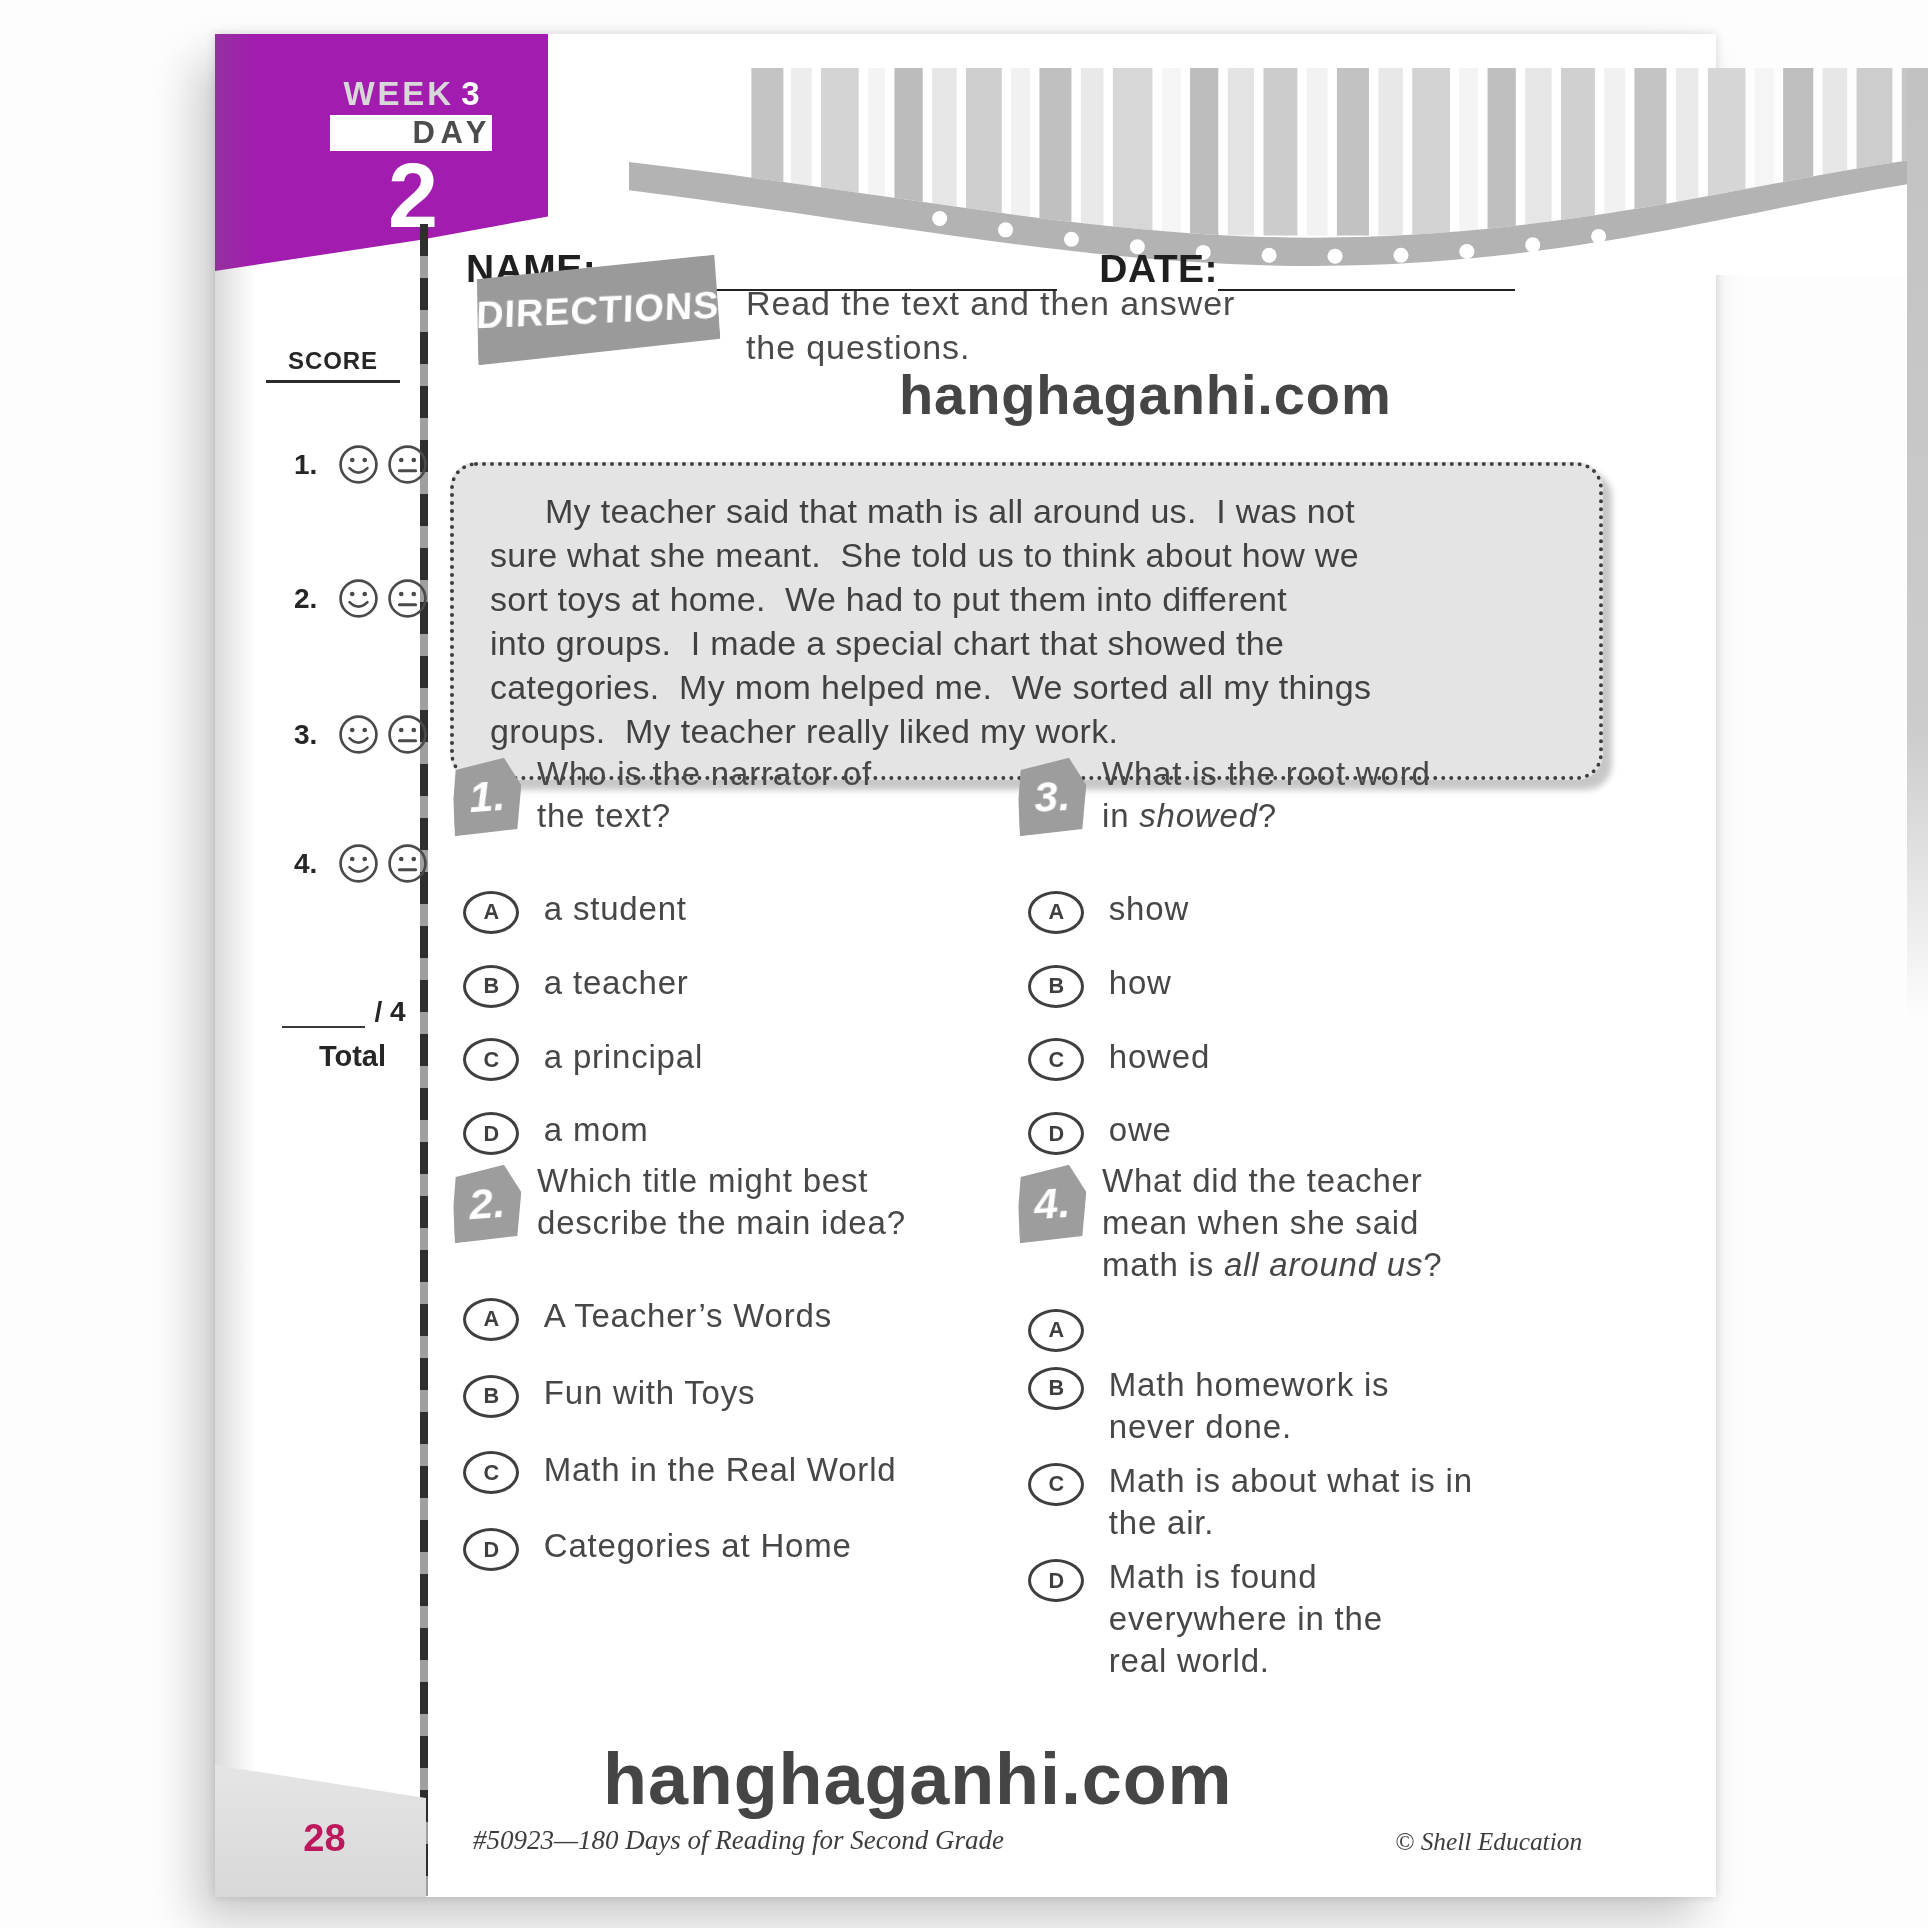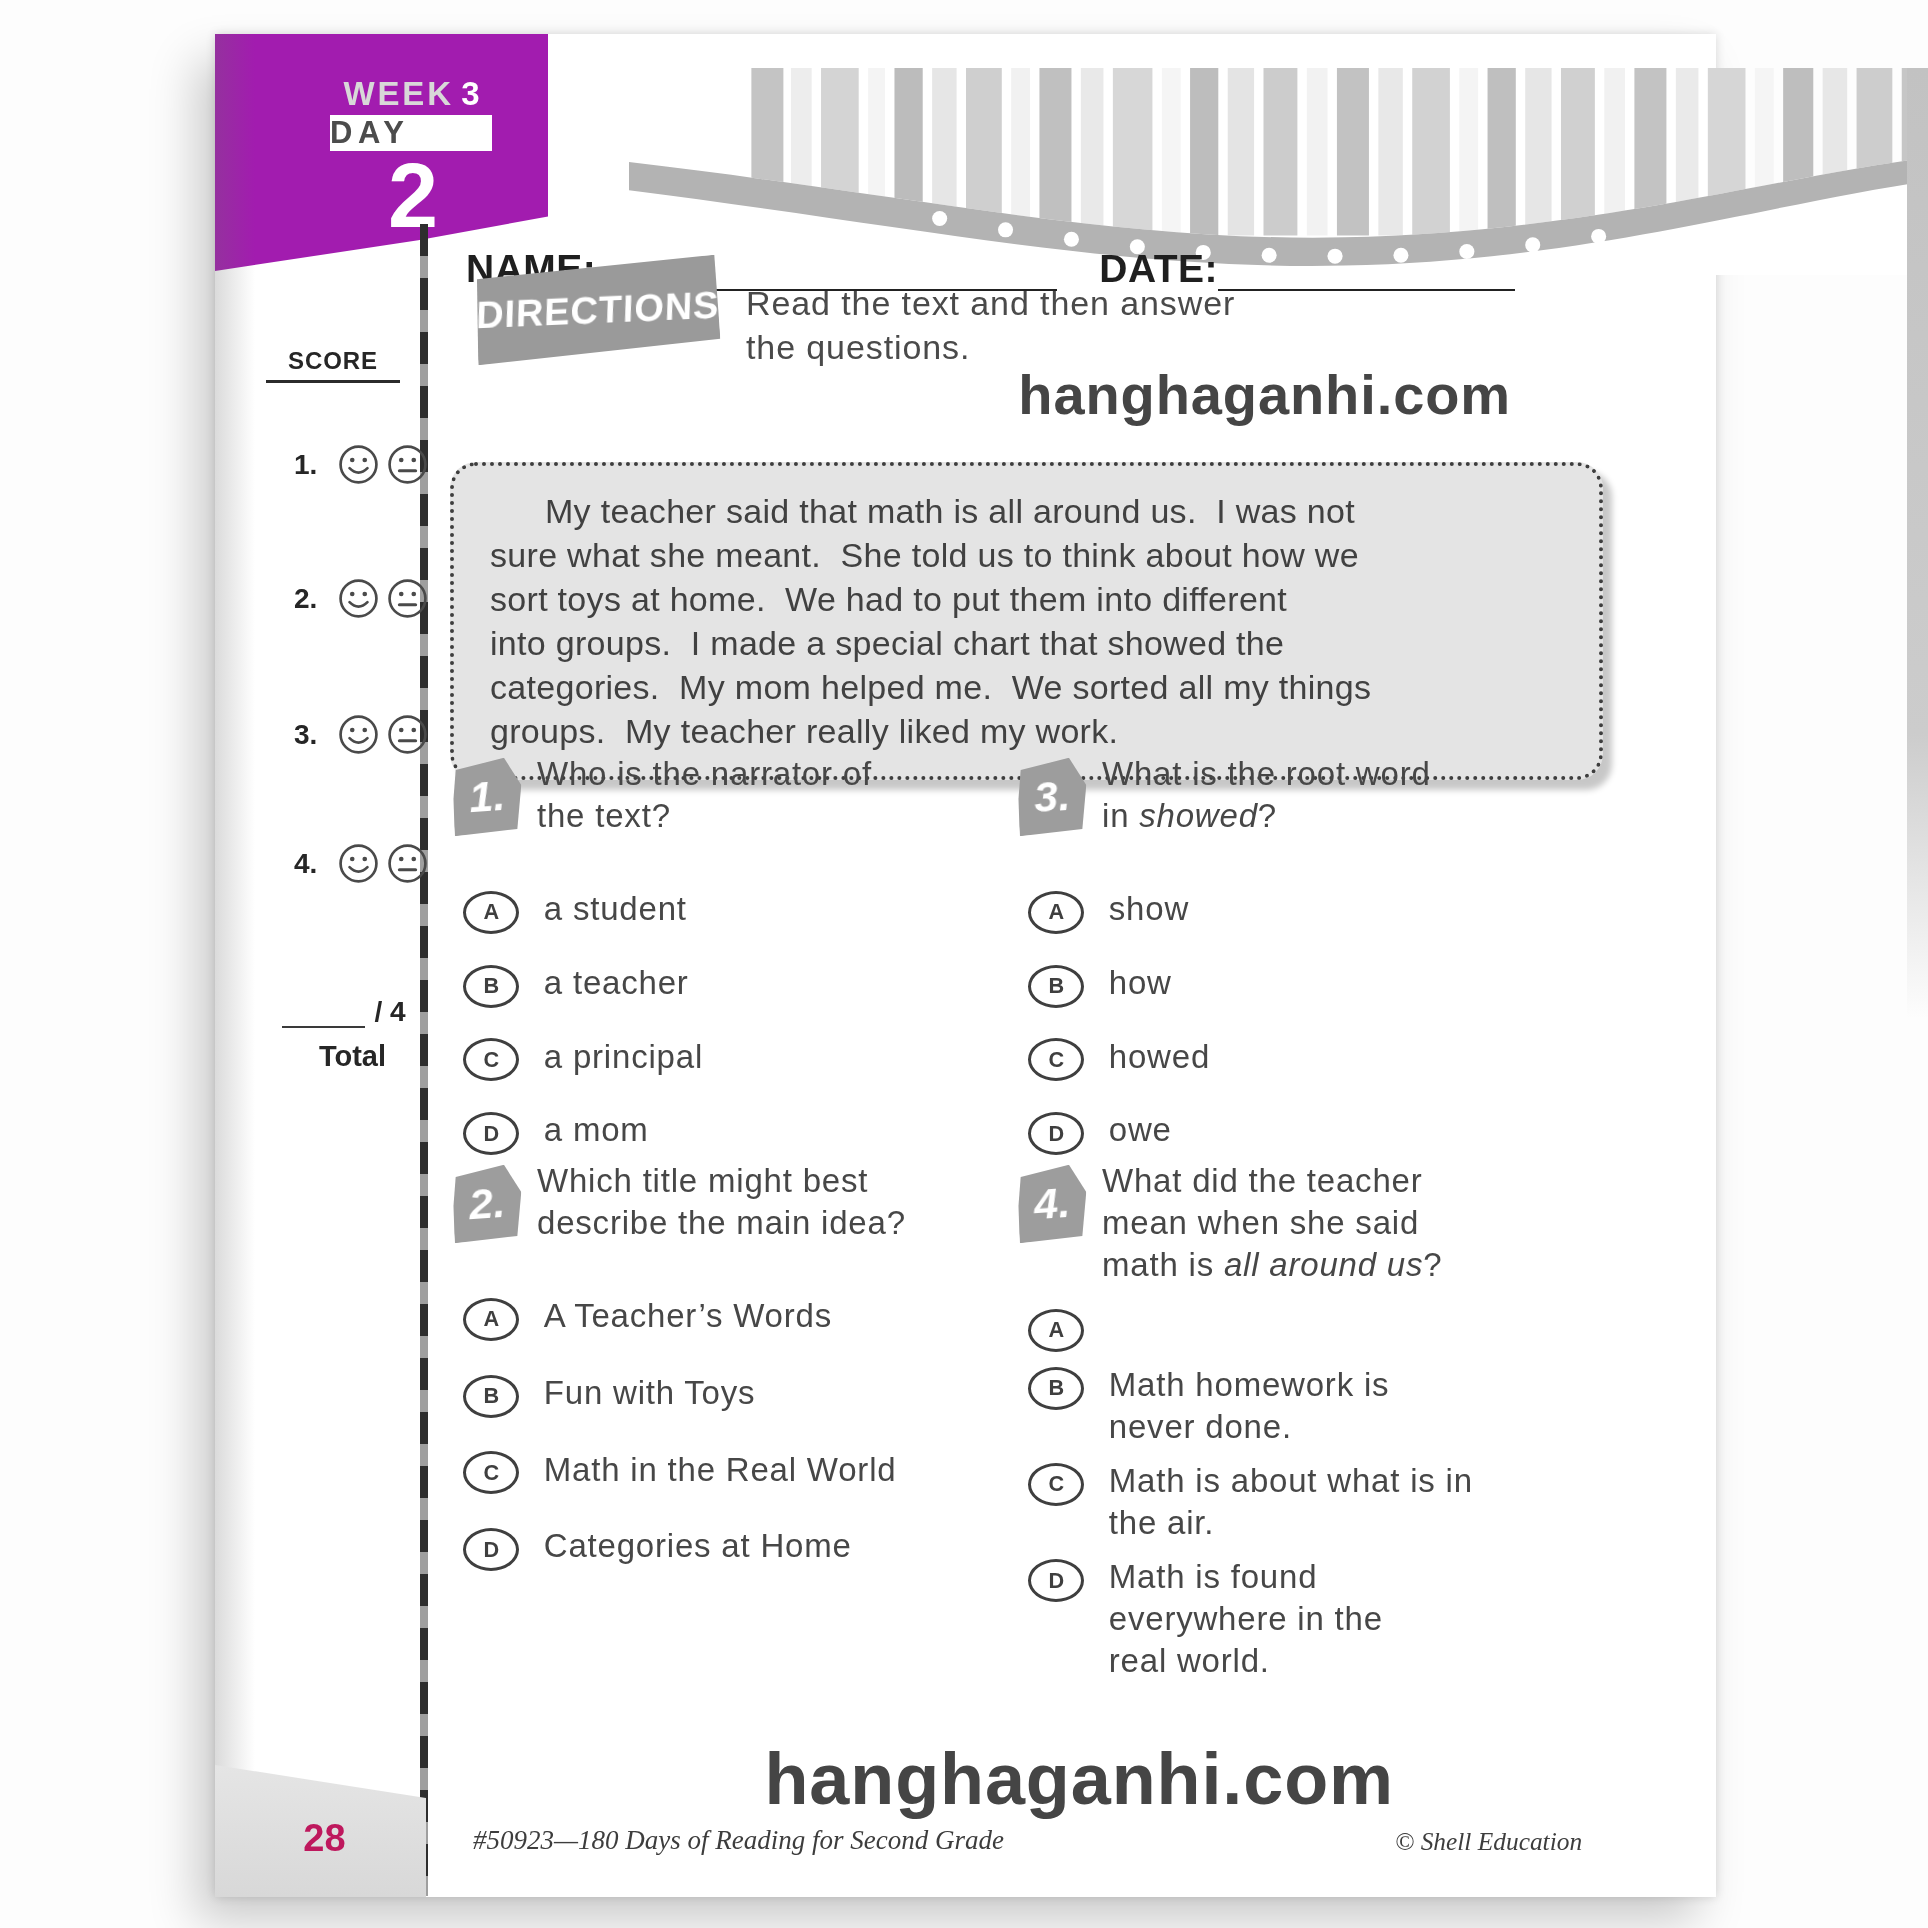--- a/index.html
+++ b/index.html
@@ -14,21 +14,21 @@
       background:linear-gradient(to bottom,#c2c2c2 0%,#cccccc 70%,rgba(204,204,204,0) 100%);}
   
   .corner-badge{position:absolute;left:215px;top:34px;width:333px;height:237px;
       background:#a21caf;
       clip-path:polygon(0 0,100% 0,100% 77%,61% 87%,0 100%);
       filter:drop-shadow(0 8.5px 6.6px rgba(0,0,0,.28));}
   .week-line{position:absolute;left:85px;top:41px;width:226px;text-align:center;
       font-size:33px;letter-spacing:2.8px;color:#d8d8d8;font-weight:600;}
   .week-line b{color:#ffffff;font-weight:800;margin-left:7.5px;}
   .day-band{position:absolute;left:115px;top:81px;width:162px;height:36px;background:#ffffff;
-      display:flex;align-items:center;justify-content:flex-start;
+      display:flex;align-items:center;justify-content:flex-end;
       font-size:31px;font-weight:800;letter-spacing:5.6px;color:#4c4c4c;}
   .day-num{position:absolute;left:85px;top:115px;width:226px;text-align:center;
       font-size:90px;font-weight:800;color:#ffffff;line-height:1.05;}
   
   .score-title{position:absolute;left:266px;top:347px;width:134px;text-align:center;
       font-size:24px;font-weight:800;letter-spacing:0.9px;color:#262626;
       border-bottom:3.8px solid #2b2b2b;padding-bottom:4.7px;}
   .score-row{position:absolute;left:294px;width:141px;height:47px;display:flex;
       align-items:center;gap:6.6px;}
   .score-num{font-size:28px;font-weight:800;color:#262626;min-width:36px;}
@@ -52,21 +52,21 @@
   .dir-badge{position:absolute;left:476px;top:260px;width:243px;height:100px;
       background:#9a9a9a;transform:rotate(-2.5deg);
       clip-path:polygon(1% 14%,99% 0%,100% 84%,0% 100%);
       display:flex;align-items:center;justify-content:center;
       filter:drop-shadow(3.8px 6.6px 4.7px rgba(0,0,0,.3));}
   .dir-badge span{color:#fff;font-size:38px;font-weight:800;letter-spacing:0.9px;
       transform:skewX(-4deg);}
   .dir-text{position:absolute;left:746px;top:281px;width:527px;
       font-size:34px;line-height:44px;letter-spacing:0.9px;color:#4a4a4a;white-space:pre-line;}
   
-  .wm{color:#454545;font-weight:600;letter-spacing:0.9px;text-align:right;position:absolute;}
+  .wm{color:#454545;font-weight:600;letter-spacing:0.9px;text-align:left;position:absolute;}
   .wm.top{left:899px;top:362px;width:612px;font-size:56px;}
   .wm.bottom{left:603px;top:1738px;width:791px;font-size:72px;}
   
   .passage{position:absolute;left:450px;top:426px;width:1153px;height:318px;
       box-sizing:border-box;background:#e4e4e4;border:4.7px dotted #3e3e3e;border-radius:26px;
       padding:22.6px 56px 17px 36px;box-shadow:8.5px 9.4px 6.6px rgba(0,0,0,.22);margin-top:36px;}
   .p-line{font-size:34px;line-height:44px;letter-spacing:0.3px;color:#414141;white-space:pre;}
   .p-line.first{padding-left:55px;}
   
   .question{position:absolute;width:584px;}

